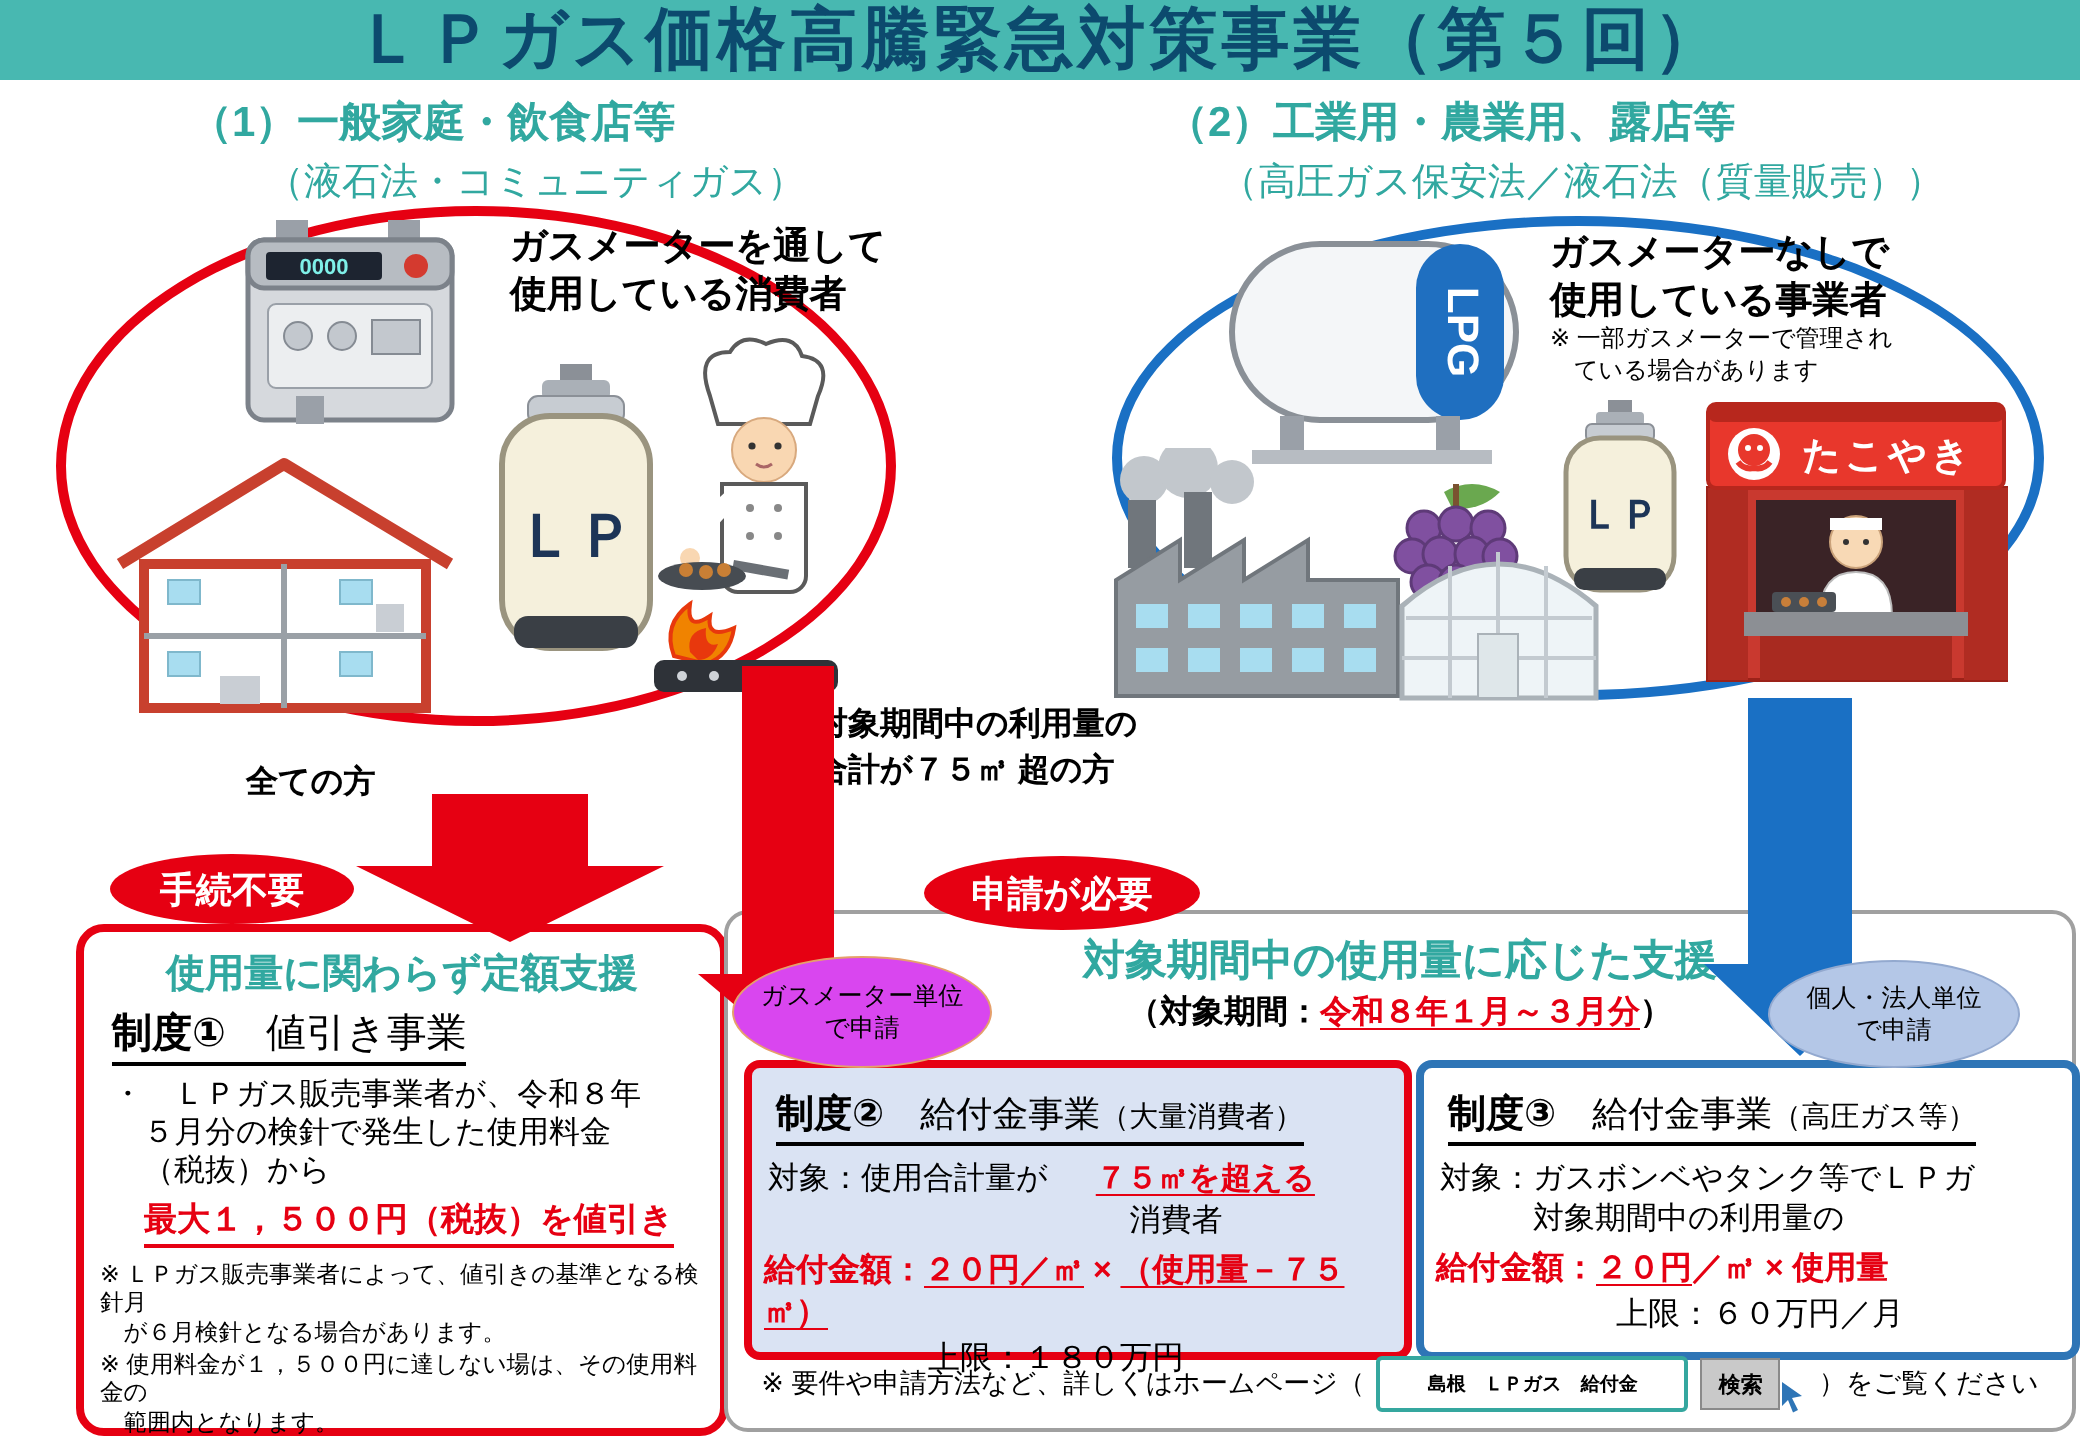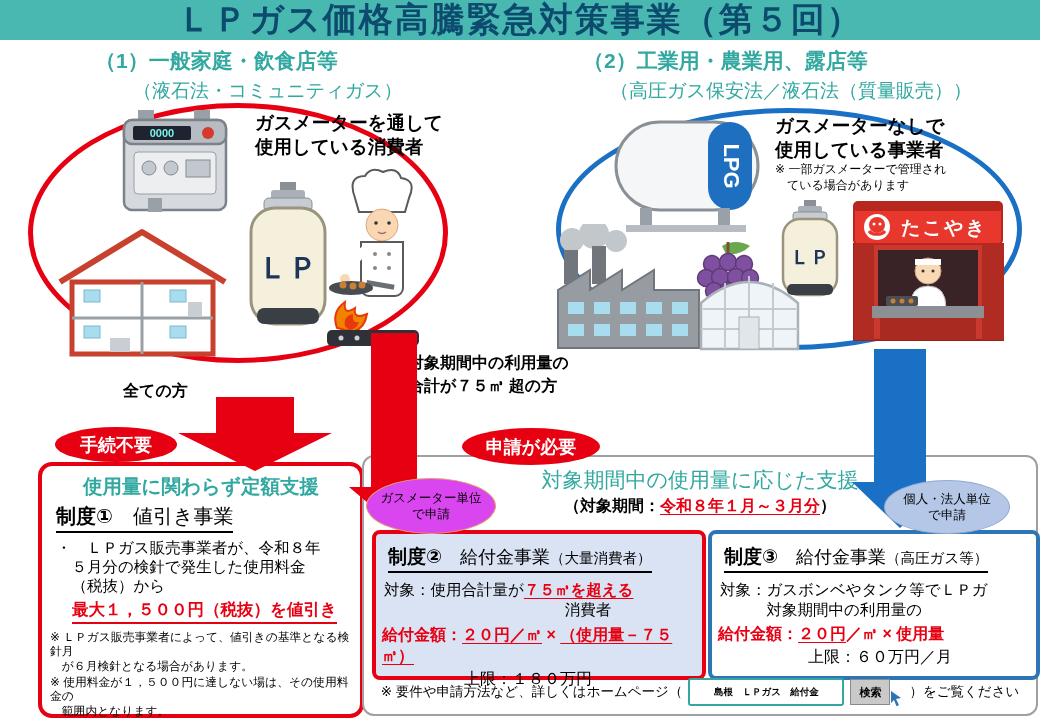--- a/index.html
+++ b/index.html
@@ -35,32 +35,32 @@
   .box1 .title{margin-top:7px;text-align:center;font-size:19.5px;font-weight:bold;}
   .box1 .name{margin:3px 0 0 14px;font-size:20px;}
   .name-u{display:inline-block;border-bottom:2px solid #000;padding-bottom:1px;}
   .box1 .body{margin:6px 0 0 14px;font-size:15.5px;line-height:1.22;}
   .box1 .hl{display:inline-block;margin:3px 0 0 30px;font-size:16.5px;font-weight:bold;color:#e60012;
             border-bottom:2px solid #e60012;padding-bottom:1px;}
   .box1 .note{margin:6px 8px 0 8px;font-size:11.8px;line-height:1.22;}
   
   .boxg{left:362px;top:455px;width:672px;height:257px;border:2px solid #a0a0a0;border-radius:12px;
         background:#fff;z-index:4;}
-  .boxg .title{margin-top:9px;text-align:center;font-size:21px;font-weight:normal;}
+  .boxg .title{margin-top:9px;text-align:center;font-size:21px;font-weight:bold;}
   .boxg .period{margin-top:2px;text-align:center;font-size:16px;font-weight:bold;}
   .period-val{color:#e60012;text-decoration:underline;text-underline-offset:3px;}
   .pbox{position:absolute;top:73px;height:142px;border-radius:8px;z-index:5;}
   .box2{left:8px;width:326px;border:4px solid #e60012;background:#dae3f3;}
   .box3{left:344px;width:324px;border:4px solid #2e75b6;background:#fff;}
   .pbox .pname{margin:10px 0 0 12px;}
   .pname-b{font-size:19px;font-weight:bold;}
   .pname-m{font-size:18px;}
   .pname-s{font-size:14.5px;}
   .pbox .target{margin:7px 0 0 8px;font-size:15.5px;line-height:1.3;}
-  .t-hl{color:#e60012;font-weight:bold;text-decoration:underline;text-underline-offset:3px;}
+  .t-hl{color:#e60012;font-weight:bold;text-decoration:underline;text-underline-offset:3px;margin-left:24px;}
   .t2{padding-left:98px;font-size:15.5px;text-align:center;}
   .amount{margin:4px 0 0 6px;font-size:16px;font-weight:bold;color:#e60012;}
   .a-u{text-decoration:underline;text-underline-offset:3px;}
   .cap{margin-top:2px;font-size:16px;}
   .cap2{padding-left:88px;} .cap3{padding-left:96px;}
   
   .gfoot{position:absolute;left:0;right:0;bottom:7px;display:flex;align-items:center;
          justify-content:center;gap:6px;font-size:13.5px;z-index:5;}
   .searchbox{width:152px;height:24px;border:2px solid #35a79f;border-radius:3px;background:#fff;
              display:flex;align-items:center;justify-content:center;font-size:9.5px;font-weight:bold;}

